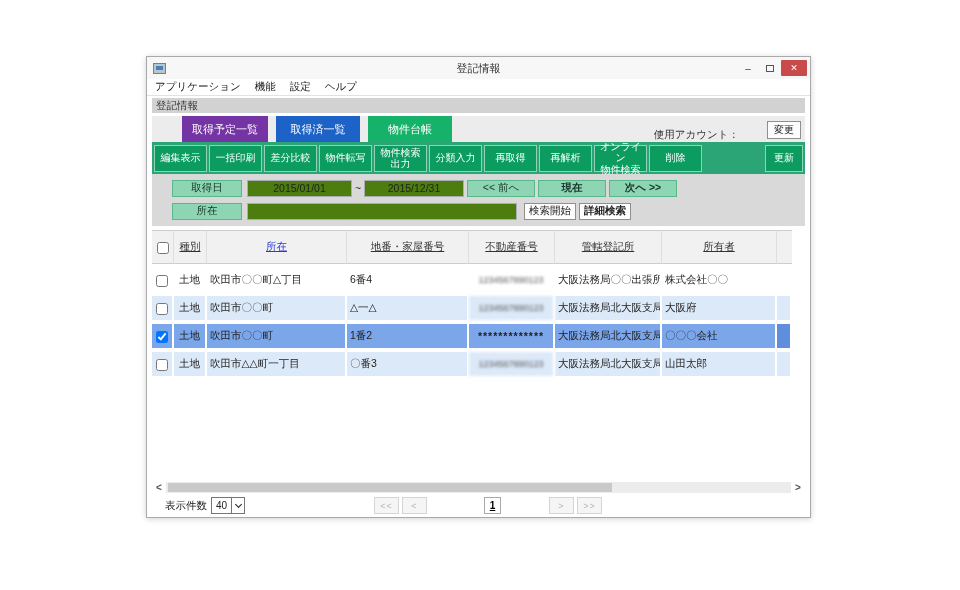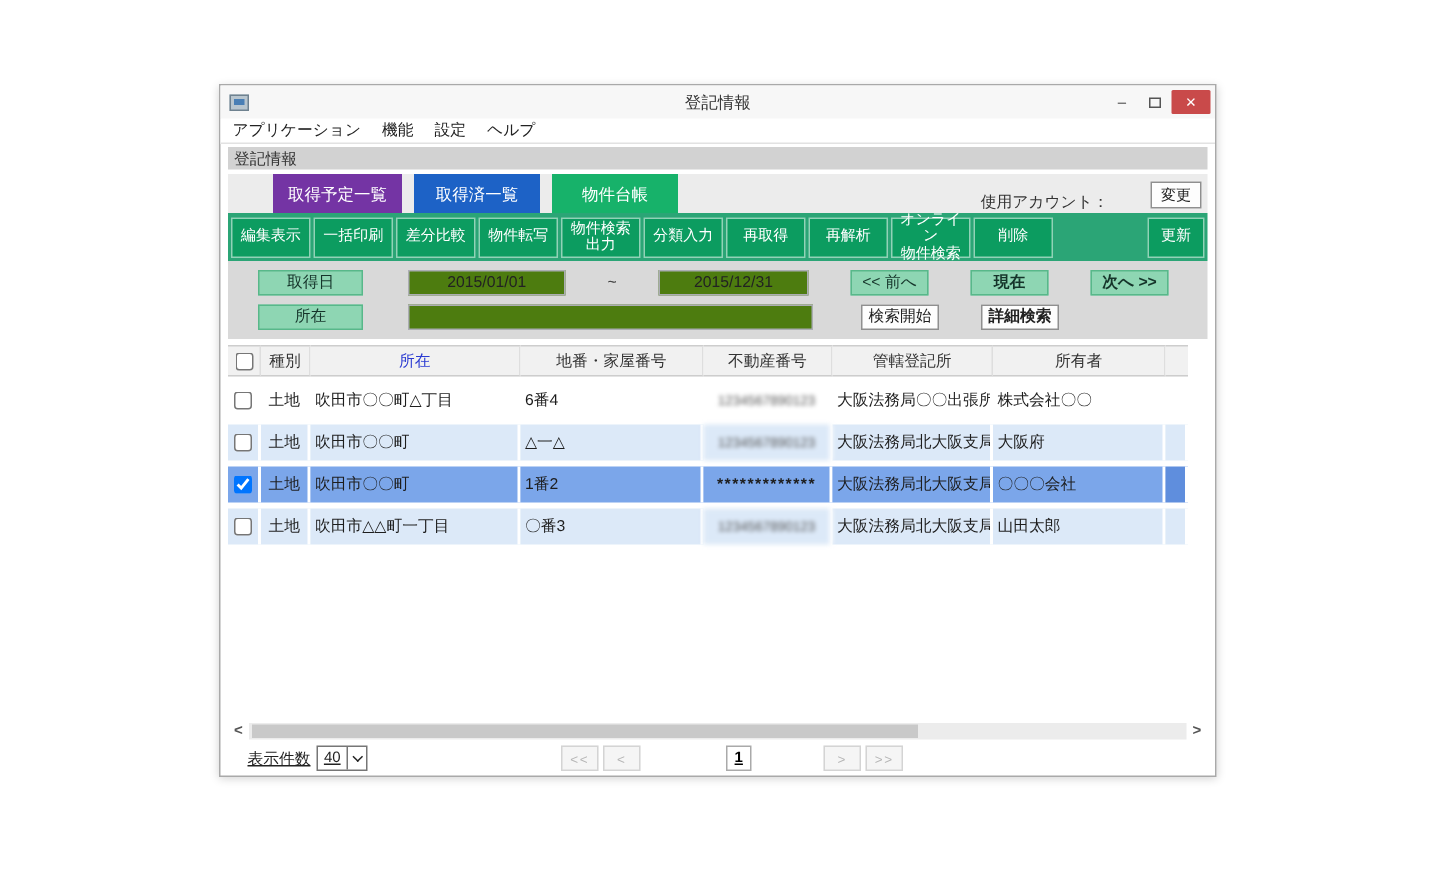--- a/index.html
+++ b/index.html
@@ -41,43 +41,43 @@
   
   .toolbar { margin:0 5px; height:32px; background:#2ba576; display:flex;
     align-items:center; padding:0 2px; gap:2px; }
   .tb-btn { width:53px; height:27px; background:#0c9c60; border:1px solid rgba(255,255,255,.55);
     color:#fff; font-size:10px; line-height:1.15; display:flex; align-items:center;
     justify-content:center; text-align:center; white-space:pre-line; cursor:default; }
   .tb-update { margin-left:auto; width:38px; }
 
   
   .filter { margin:0 5px; background:#d9d9d9; padding:5px 0 6px 0; }
-  .f-row { display:flex; align-items:center; height:18px; margin-top:0;gap:25px; }
+  .f-row { display:flex; align-items:center; height:18px; margin-top:0; }
   .f-row + .f-row { margin-top:5px; }
   .f-label { width:70px; height:17px; margin-left:20px; background:#8ed6b3; border:1px solid #58b88a;
     font-size:10.5px; color:#15342a; display:flex; align-items:center; justify-content:center; }
   .f-input { height:17px; background:#4d7c0f; border:1px solid #abadb3; font-size:10.5px;
     color:#222; display:flex; align-items:center; justify-content:center; }
   .d1 { width:105px; margin-left:5px; }
   .tilde { width:12px; text-align:center; font-size:10.5px; color:#333; }
   .d2 { width:100px; }
-  .g-btn { width:52px; height:17px; background:#8ed6b3; border:1px solid #58b88a;
+  .g-btn { width:68px; height:17px; background:#8ed6b3; border:1px solid #58b88a;
     font-size:10.5px; color:#15342a; display:flex; align-items:center; justify-content:center; }
   .w-btn { width:52px; height:17px; background:#fdfdfd; border:1px solid #8f8f8f;
     font-size:10.5px; color:#222; display:flex; align-items:center; justify-content:center; }
   .loc-input { width:270px; margin-left:5px; justify-content:flex-start; padding-left:3px; }
   .ml-prev { margin-left:3px; } .ml3 { margin-left:3px;font-weight:bold; } .ml7 { margin-left:7px; }
 
   
   .grid { margin:0 5px; background:#fff; flex:1; overflow:hidden; }
   table { border-collapse:separate; border-spacing:0 4px; table-layout:fixed; width:640px; }
   col.c-cb{width:22px} col.c-type{width:33px} col.c-loc{width:140px} col.c-lot{width:122px}
   col.c-no{width:86px} col.c-office{width:107px} col.c-owner{width:115px} col.c-sliver{width:15px}
-  thead th { height:21px; background:#f1f1f1; border-top:1px solid #cdcdcd; border-bottom:1px solid #cdcdcd;
-    border-right:1px solid #dedede; font-weight:normal; font-size:10.5px; color:#333; }
+  thead th { height:34px; background:#f1f1f1; border-top:1px solid #cdcdcd; border-bottom:1px solid #cdcdcd;
+    border-right:1px solid #dedede; font-weight:normal; font-size:10.5px; color:#333;text-decoration:underline; }
   thead th:last-child { border-right:none; }
   thead th.sort-link { color:#2b3bd2; cursor:pointer; }
   tbody td { height:24px; font-size:10.5px; color:#1d1d1d; border-right:2px solid #fff;
     padding:0 3px; overflow:hidden; white-space:nowrap; }
   tbody tr.r-alt td { background:#dce9f8; }
   tbody tr.r-plain td { background:#fff; }
   tbody tr.r-sel td { background:#7ba6ea; }
   tbody tr.r-sel td.sliver { background:#5f8edd; }
   td.cell-c { text-align:center; }
   td.masked { filter:blur(1.4px); color:#555; font-size:9px; text-align:center; letter-spacing:0; }
@@ -85,21 +85,21 @@
   input[type=checkbox] { width:12px; height:12px; margin:0; vertical-align:middle; }
 
   
   .hscroll { margin:1px 5px 0 5px; height:13px; display:flex; align-items:center; }
   .hs-arrow { width:14px; font-size:10px; color:#555; text-align:center; font-weight:bold; }
   .hs-track { flex:1; height:11px; background:#ececec; position:relative; }
   .hs-thumb { position:absolute; left:2px; top:1px; height:9px; width:71%; background:#c9c9c9; }
 
   
   .footer { margin:3px 5px 0 5px; height:20px; position:relative; font-size:10.5px; color:#222; }
-  .count-wrap { position:absolute; left:13px; top:0; display:flex; align-items:center; gap:4px;text-decoration:underline; }
+  .count-wrap { position:absolute; left:13px; top:0; display:flex; align-items:center; gap:4px; }
   .select-box { width:34px; height:17px; border:1px solid #767676; background:#fff; display:flex; align-items:stretch; }
   .select-val { flex:1; display:flex; align-items:center; justify-content:center; font-size:10px; }
   .select-arrow { width:13px; border-left:1px solid #767676; display:flex; align-items:center; justify-content:center; }
   .chev { width:5px; height:5px; border-right:1.5px solid #222; border-bottom:1.5px solid #222;
     transform:rotate(45deg); margin-top:-2px; }
   .pg-btn { position:absolute; top:0; width:25px; height:17px; background:#f5f5f5; border:1px solid #d4d4d4;
     color:#b5b5b5; font-size:9px; display:flex; align-items:center; justify-content:center; letter-spacing:1px; }
   .pg-first{left:222px} .pg-prev{left:250px} .pg-next{left:397px} .pg-last{left:425px}
   .pg-cur { position:absolute; left:332px; top:0; width:17px; height:17px; background:#fff;
     border:1px solid #aaa; color:#000; font-weight:bold; text-decoration:underline;

